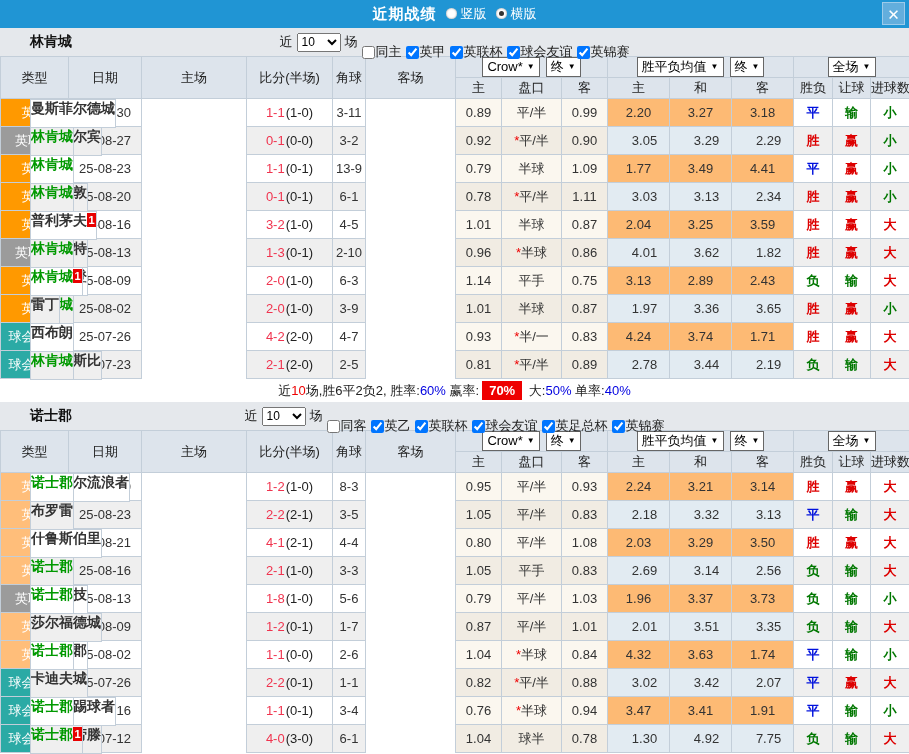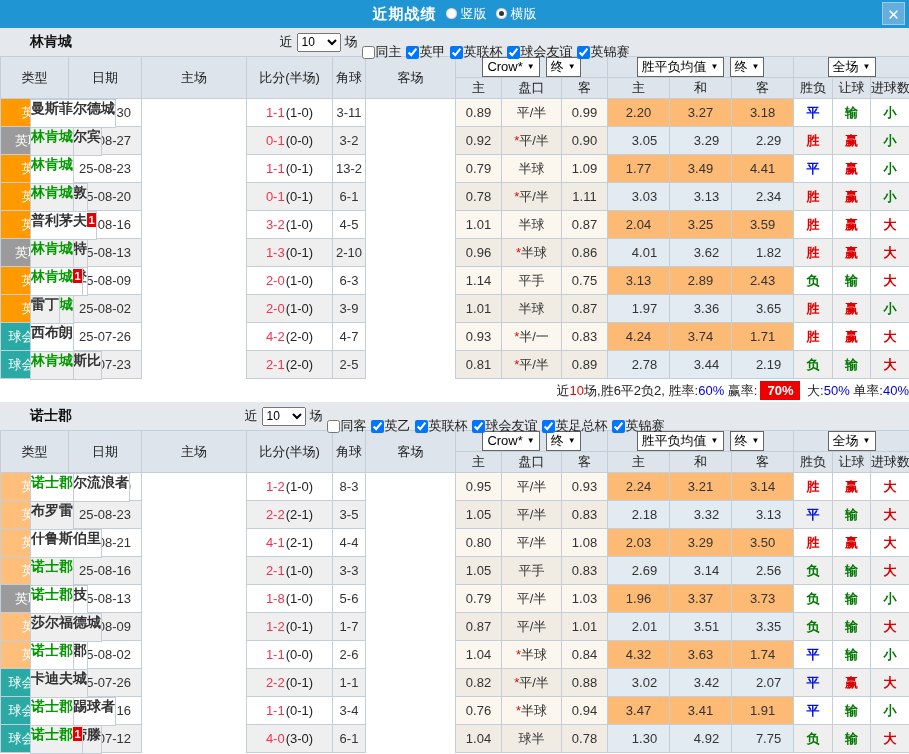--- a/index.html
+++ b/index.html
@@ -38,21 +38,21 @@
   td.badge{color:#fff;font-size:13px;}
   td.date{color:#333;}
   .tg{color:#009900;}
   .tn{color:#333;}
   .ft{color:#f0334e;margin-right:1px;}
   .ht{color:#222;}
   td.res{font-weight:bold;font-size:13px;}
   .star{color:#ee0000;}
   .card{display:inline-block;background:#e80000;color:#fff;font-size:11px;font-weight:bold;width:9px;height:14px;line-height:14px;text-align:center;vertical-align:1px;}
   
-  .summary{height:23px;line-height:23px;text-align:right;font-size:13px;color:#222;background:#fff;}
+  .summary{height:23px;line-height:23px;text-align:center;font-size:13px;color:#222;background:#fff;}
   .summary span.red{color:#ee0000;}
   .summary span.blue{color:#0000e0;}
   .summary span.hl{background:#ee0000;color:#fff;font-weight:bold;padding:2px 7px;margin:0 3px;}
 </style>
 </head>
 <body>
 
 <div class="titlebar">
   <span class="title">近期战绩</span>
   <span id="radio-group"><span class="radio"></span><span class="radio-label">竖版</span><span class="radio on"></span><span class="radio-label">横版</span></span>
@@ -178,21 +178,21 @@
           <td class="c-avg">2.29</td>
           <td class="res" style="color: rgb(221, 0, 0);">胜</td>
           <td class="res" style="color: rgb(221, 0, 0);">赢</td>
           <td class="res" style="color: rgb(0, 119, 0);">小</td>
         </tr>
         <tr class="odd">
           <td class="badge" style="background: rgb(255, 153, 0);">英甲</td>
           <td class="date">25-08-23</td>
           <td class="team"><span class="tn">博尔顿</span></td>
           <td class="score"><span class="ft">1-1</span><span class="ht">(0-1)</span></td>
-          <td class="corner">13-2</td>
+          <td class="corner">13-9</td>
           <td class="team"><span class="tg">林肯城</span></td>
           <td class="c-crow">0.79</td>
           <td class="c-crow">半球</td>
           <td class="c-crow">1.09</td>
           <td class="c-avg">1.77</td>
           <td class="c-avg">3.49</td>
           <td class="c-avg">4.41</td>
           <td class="res" style="color: rgb(0, 17, 221);">平</td>
           <td class="res" style="color: rgb(221, 0, 0);">赢</td>
           <td class="res" style="color: rgb(0, 119, 0);">小</td>

